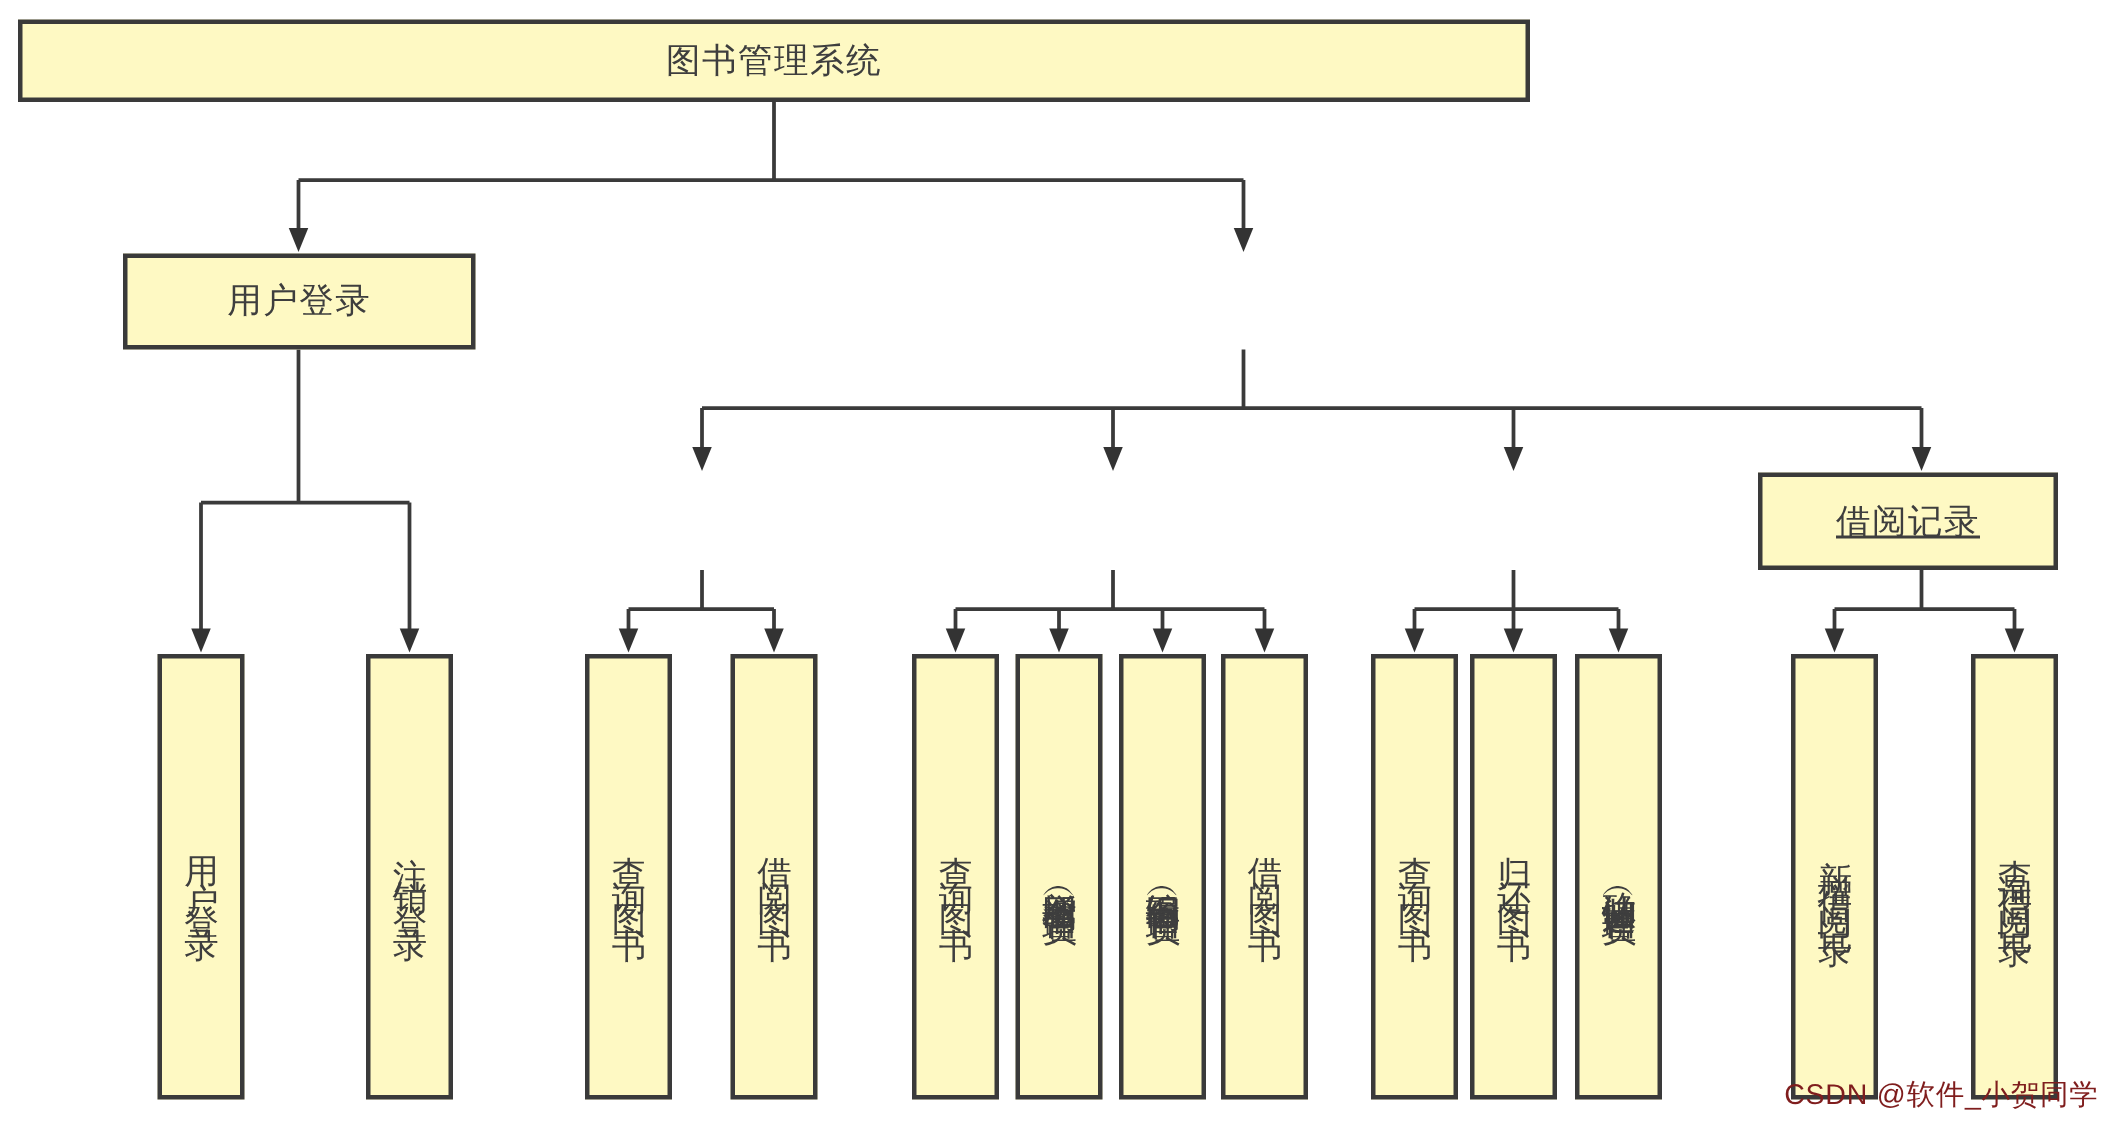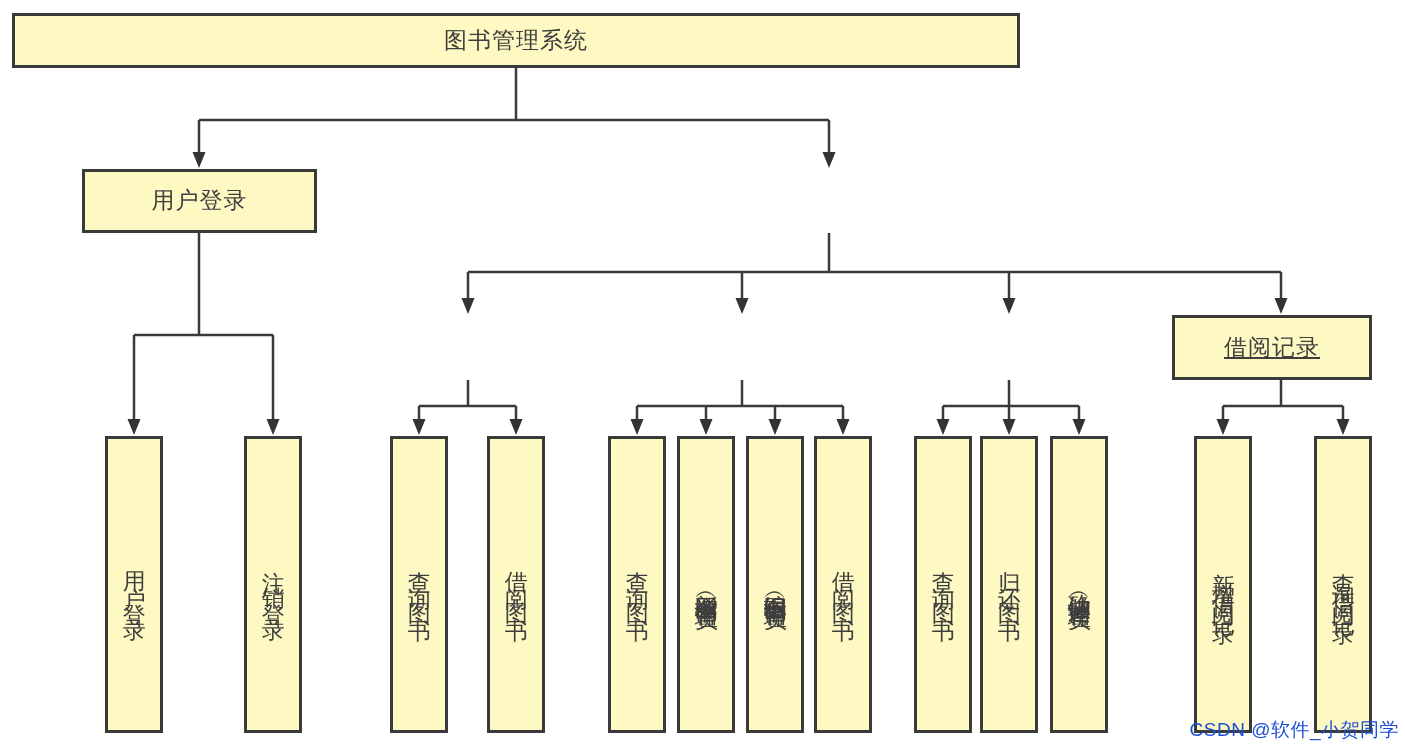--- a/index.html
+++ b/index.html
@@ -45,21 +45,21 @@
   .x-a1 { left:105px; }  .x-a2 { left:244px; }
   .x-b1 { left:390px; }  .x-b2 { left:487px; }
   .x-c1 { left:608px; }  .x-c2 { left:677px; }  .x-c3 { left:746px; }  .x-c4 { left:814px; }
   .x-d1 { left:914px; }  .x-d2 { left:980px; }  .x-d3 { left:1050px; }
   .x-e1 { left:1194px; } .x-e2 { left:1314px; }
 
   .watermark {
     position:absolute; z-index:3;
     right:6px; bottom:4px;
     font-size:19px;
-    color:#1d4ed8;
+    color:#7f1d1d;
     letter-spacing:0.5px;
   }
 </style>
 </head>
 <body>
 
 <div class="canvas">
 
   <svg class="connector-layer" viewBox="0 0 1405 747" xmlns="http://www.w3.org/2000/svg">
     <defs>

